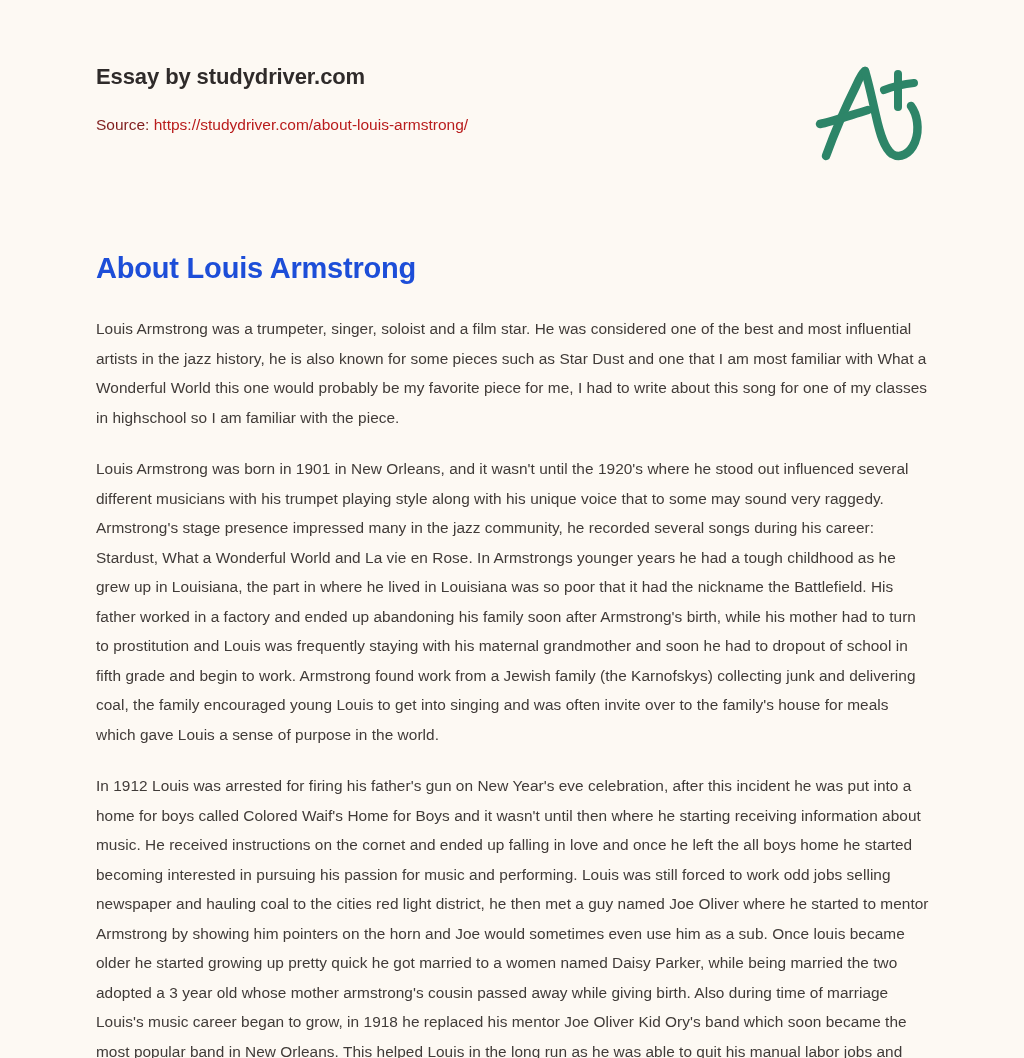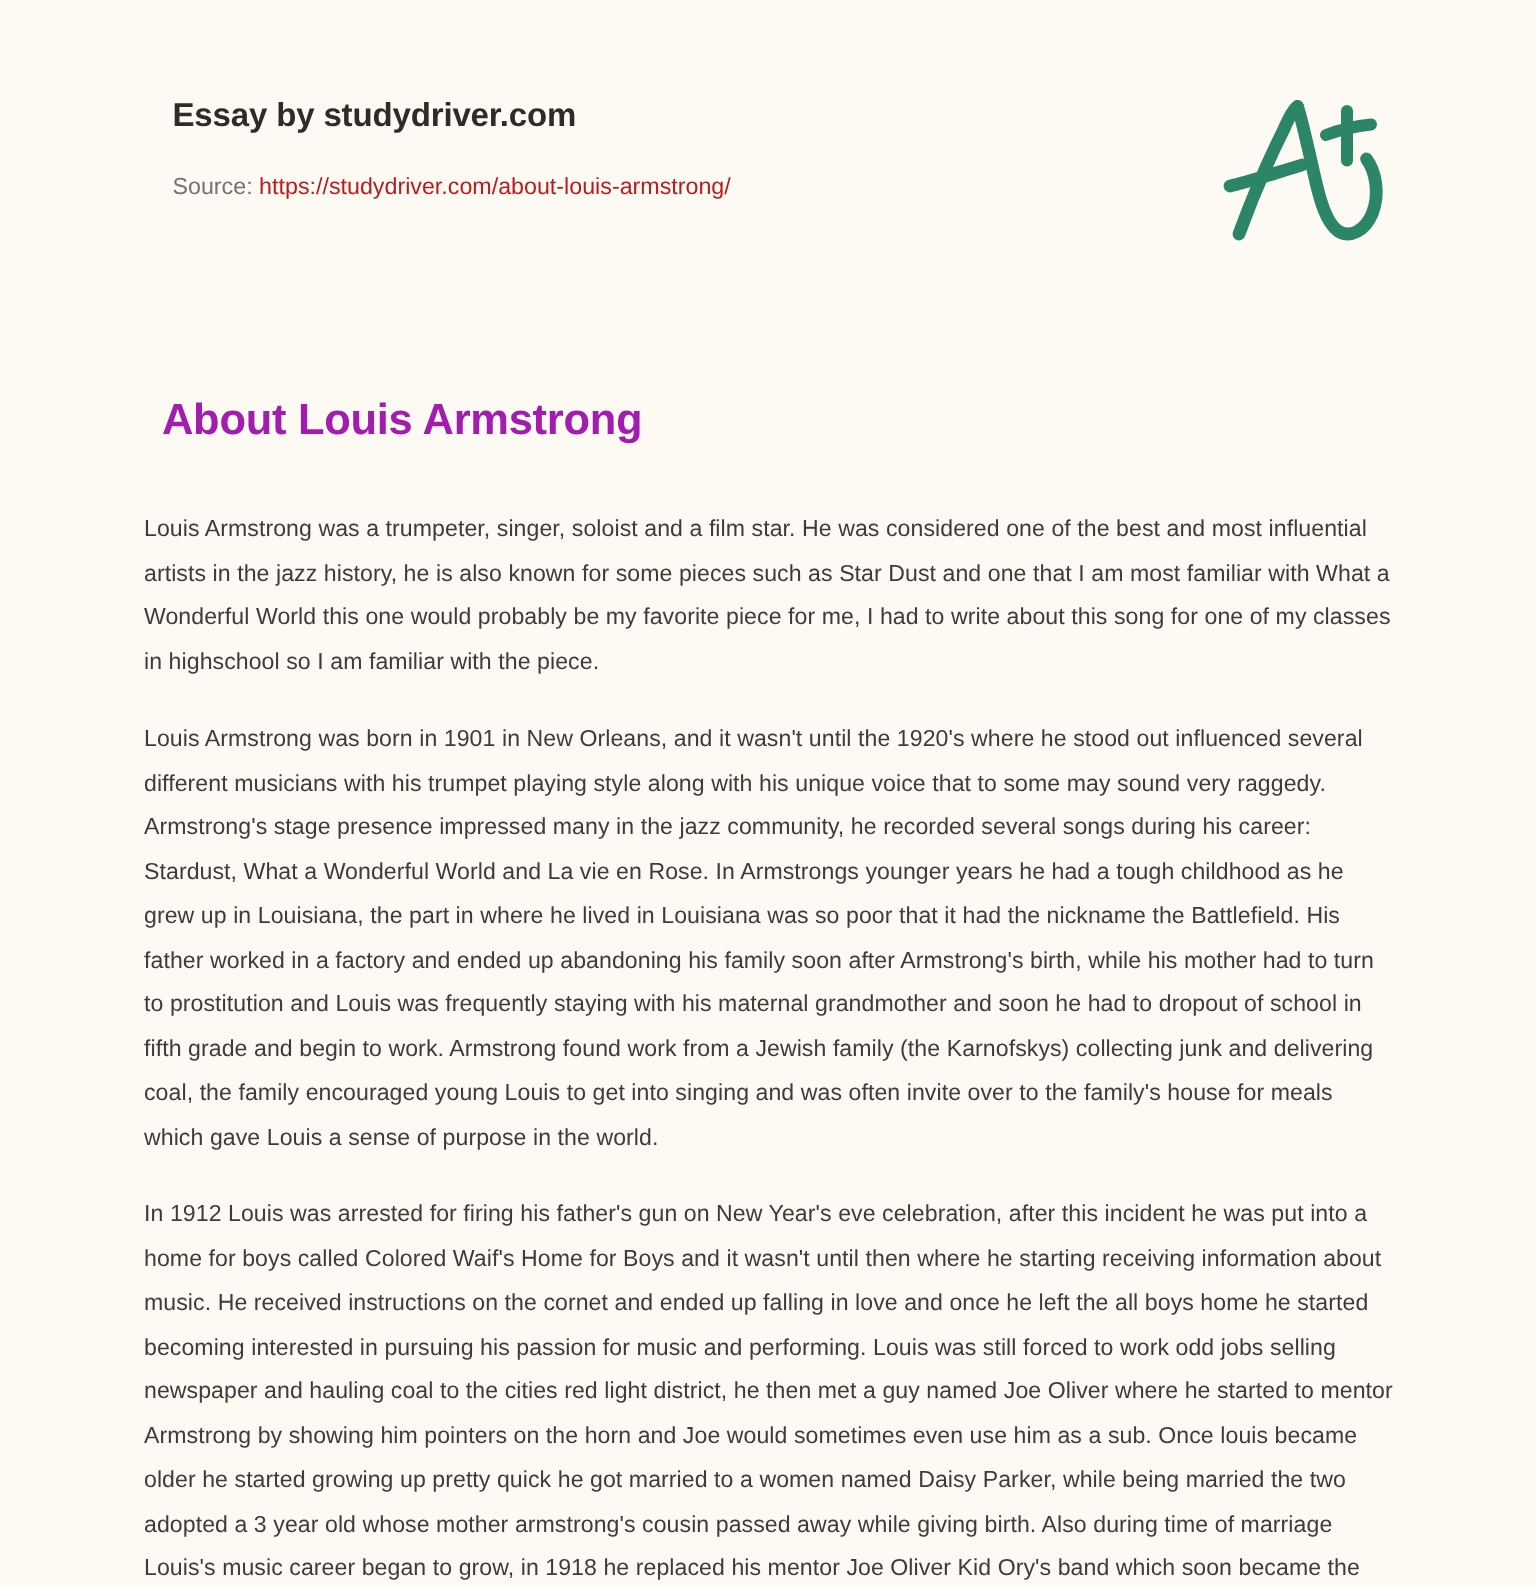--- a/index.html
+++ b/index.html
@@ -30,42 +30,41 @@
     top: 0;
     width: 1024px;
     height: 200px;
   }
 
   .brand-block {
     position: absolute;
     left: 96px;
     top: 62px;
     width: 640px;
-    margin-left: 19px;
   }
 
   .essay-by {
     font-size: 22px;
     font-weight: bold;
     color: #2f2b2a;
     letter-spacing: -0.1px;
     line-height: 30px;
     margin: 0;
     white-space: nowrap;
   }
 
   .source-line {
     margin: 22px 0 0 0;
     font-size: 15.5px;
     line-height: 22px;
     white-space: nowrap;
   }
 
   .source-label {
-    color: #737373;
+    color: #7f1d1d;
   }
 
   .source-url {
     color: #b91c1c;
     text-decoration: none;
   }
 
   
   .logo {
     position: absolute;
@@ -82,24 +81,24 @@
 
   
   .article {
     position: absolute;
     left: 96px;
     top: 248px;
     width: 836px;
   }
 
   .article-title {
-    margin: 12px;
+    margin: 0;
     font-size: 29px;
     font-weight: bold;
-    color: #a21caf;
+    color: #1d4ed8;
     line-height: 40px;
     letter-spacing: -0.2px;
   }
 
   .body-text {
     margin: 0;
     padding-top: 14px;
   }
 
   .body-text p {

